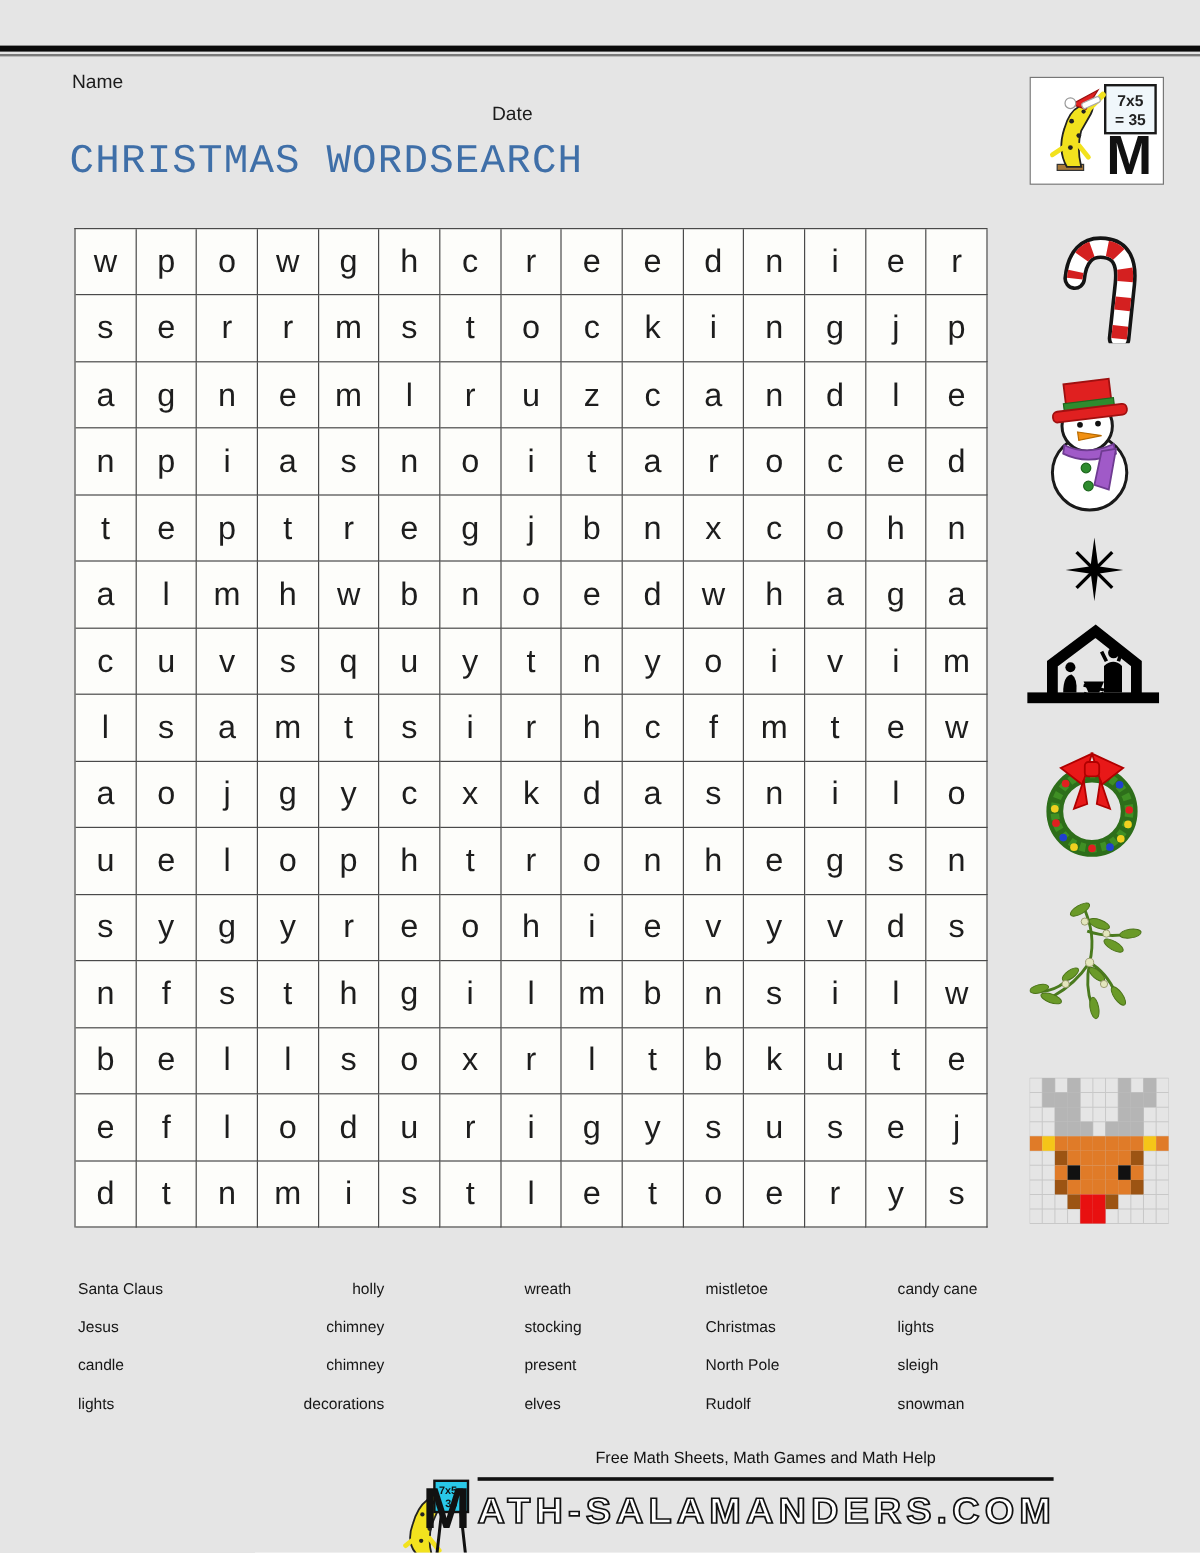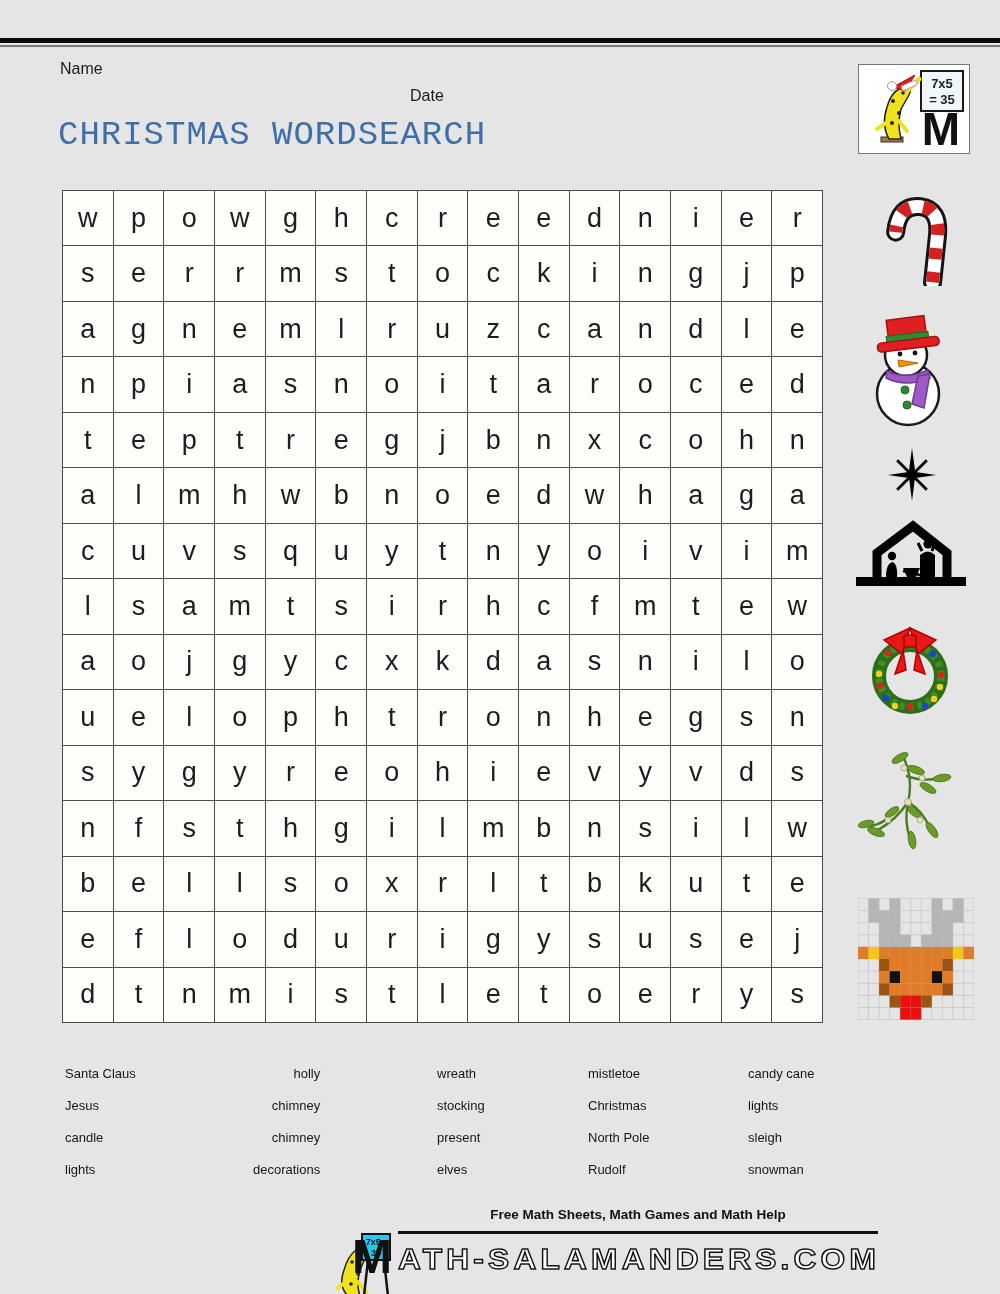--- a/index.html
+++ b/index.html
@@ -23,21 +23,21 @@
   .img-star{left:888px;top:448px;}
   .img-nativity{left:856px;top:513px;}
   .img-wreath{left:862px;top:620px;}
   .img-mistletoe{left:858px;top:748px;}
   .img-reindeer{left:858px;top:898px;}
   .word-col{position:absolute;top:1058px;font-size:13px;color:#161616;}
   .word-col div{height:32px;line-height:32px;white-space:nowrap;}
   .wc-0{left:65px;} .wc-1{left:253px;text-align:right;} .wc-2{left:437px;} .wc-3{left:588px;} .wc-4{left:748px;}
   .footer-salamander{position:absolute;left:328px;top:1198px;margin-top:32px;}
   .footer-tagline{position:absolute;left:398px;top:1207px;width:480px;text-align:center;
-    font-size:13.5px;font-weight:bold;color:#111;}
+    font-size:13.5px;font-weight:normal;color:#111;}
   .footer-rule{position:absolute;left:398px;top:1231px;width:480px;height:3px;background:#111;}
   .footer-wordmark{position:absolute;left:352px;top:1233px;}
 </style>
 </head>
 <body>
 
 <div class="page">
 
   <div class="rule-thick"></div>
   <div class="rule-thin"></div>

